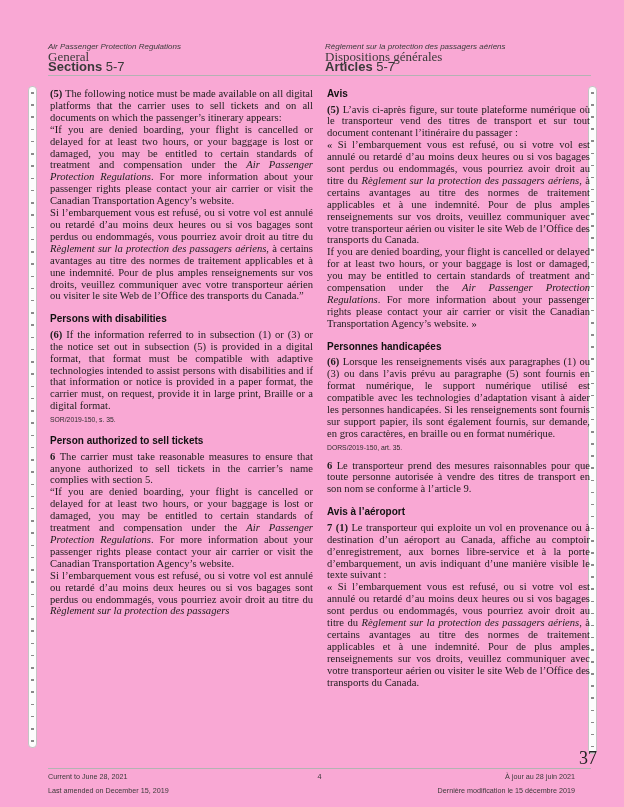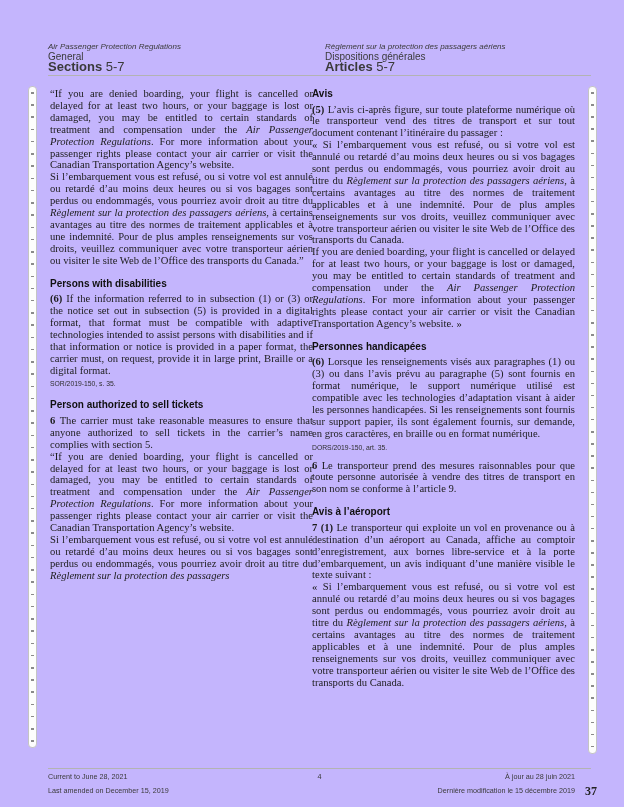--- a/index.html
+++ b/index.html
@@ -1,39 +1,39 @@
 <!DOCTYPE html>
 <html><head>
 <meta charset="utf-8">
 <style>
   html,body{margin:0;padding:0;background:#e8e8e8;}
   .page{
     position:relative;
     width:624px;height:807px;
-    background:#c4b5fd;
+    background:#f9a8d4;
     font-family:"Liberation Serif", serif;
     color:#1c1c1c;
     overflow:hidden;
     margin:0 auto;
   }
   
   .header-block{position:absolute;top:42px;font-family:"Liberation Sans", sans-serif;color:#3a3a3a;}
   .header-left{left:48px;}
   .header-right{left:325px;}
   .hdr-title{font-style:italic;font-size:8px;line-height:10px;}
-  .hdr-sub{font-size:10px;line-height:10px;}
+  .hdr-sub{font-size:13px;line-height:10px;font-family:Liberation Serif, serif;}
   .hdr-sec{font-size:13px;line-height:10px;}
   .hdr-sec .b{font-weight:bold;}
   .rule{position:absolute;left:48px;width:543px;border-top:1px solid #b3b3b3;height:0;}
   .header-rule{top:75px;}
   .footer-rule{top:768px;}
   
   .col{position:absolute;top:88px;width:263px;}
   .col-left{left:50px;}
-  .col-right{left:312px;}
+  .col-right{left:327px;}
   .heading{
     font-family:"Liberation Sans", sans-serif;
     font-weight:bold;font-size:10px;line-height:11.5px;
     color:#111;margin:11px 0 4px 0;
   }
   .col > .heading:first-child{margin-top:0;}
   .para{
     margin:0;text-align:justify;
     font-size:10.6px;line-height:11.9px;
     color:#1c1c1c;
@@ -51,22 +51,22 @@
     border:1px solid #c4c4c4;border-radius:4px;
     display:flex;flex-direction:column;justify-content:space-between;
     align-items:center;padding:5px 0;box-sizing:border-box;
     background:#fdfdfd;
   }
   .margin-bar-left{left:28px;top:86px;height:662px;}
   .margin-bar-right{left:588px;top:86px;height:668px;}
   .tick{width:3px;height:1.5px;background:#8a8a8a;flex:0 0 auto;}
   
   .page-number-large{
-    position:absolute;top:784px;right:27px;
-    font-family:"Liberation Serif", serif;font-size:12px;color:#222;font-weight:bold;
+    position:absolute;top:748px;right:27px;
+    font-family:"Liberation Serif", serif;font-size:18px;color:#222;
   }
   .footer-row{position:absolute;left:48px;width:543px;font-family:"Liberation Sans", sans-serif;font-size:7.2px;color:#3a3a3a;}
   .footer-row-1{top:772px;}
   .footer-row-2{top:786px;}
   .footer-left{position:absolute;left:0;}
   .footer-center{position:absolute;left:0;width:100%;text-align:center;}
   .footer-right{position:absolute;right:16px;}
 </style>
 </head>
 <body>
@@ -193,20 +193,21 @@
       <div class="tick"></div>
       <div class="tick"></div>
       <div class="tick"></div>
       <div class="tick"></div>
       <div class="tick"></div>
       <div class="tick"></div>
       <div class="tick"></div>
     </div>
 
   <div class="col col-left">
+      <p class="para"><span class="b">(5) </span><span>The following notice must be made available on all digital platforms that the carrier uses to sell tickets and on all documents on which the passenger’s itinerary appears:</span></p>
       <p class="para"><span>“If you are denied boarding, your flight is cancelled or delayed for at least two hours, or your baggage is lost or damaged, you may be entitled to certain standards of treatment and compensation under the </span><span class="i">Air Passenger Protection Regulations</span><span>. For more information about your passenger rights please contact your air carrier or visit the Canadian Transportation Agency’s website.</span></p>
       <p class="para"><span>Si l’embarquement vous est refusé, ou si votre vol est annulé ou retardé d’au moins deux heures ou si vos bagages sont perdus ou endommagés, vous pourriez avoir droit au titre du </span><span class="i">Règlement sur la protection des passagers aériens</span><span>, à certains avantages au titre des normes de traitement applicables et à une indemnité. Pour de plus amples renseignements sur vos droits, veuillez communiquer avec votre transporteur aérien ou visiter le site Web de l’Office des transports du Canada.”</span></p>
       <div class="heading">Persons with disabilities</div>
       <p class="para"><span class="b">(6) </span><span>If the information referred to in subsection (1) or (3) or the notice set out in subsection (5) is provided in a digital format, that format must be compatible with adaptive technologies intended to assist persons with disabilities and if that information or notice is provided in a paper format, the carrier must, on request, provide it in large print, Braille or a digital format.</span></p>
       <div class="note">SOR/2019-150, s. 35.</div>
       <div class="heading">Person authorized to sell tickets</div>
       <p class="para"><span class="b">6 </span><span>The carrier must take reasonable measures to ensure that anyone authorized to sell tickets in the carrier’s name complies with section 5.</span></p>
       <p class="para"><span>“If you are denied boarding, your flight is cancelled or delayed for at least two hours, or your baggage is lost or damaged, you may be entitled to certain standards of treatment and compensation under the </span><span class="i">Air Passenger Protection Regulations</span><span>. For more information about your passenger rights please contact your air carrier or visit the Canadian Transportation Agency’s website.</span></p>
       <p class="para"><span>Si l’embarquement vous est refusé, ou si votre vol est annulé ou retardé d’au moins deux heures ou si vos bagages sont perdus ou endommagés, vous pourriez avoir droit au titre du </span><span class="i">Règlement sur la protection des passagers</span></p>
     </div>

